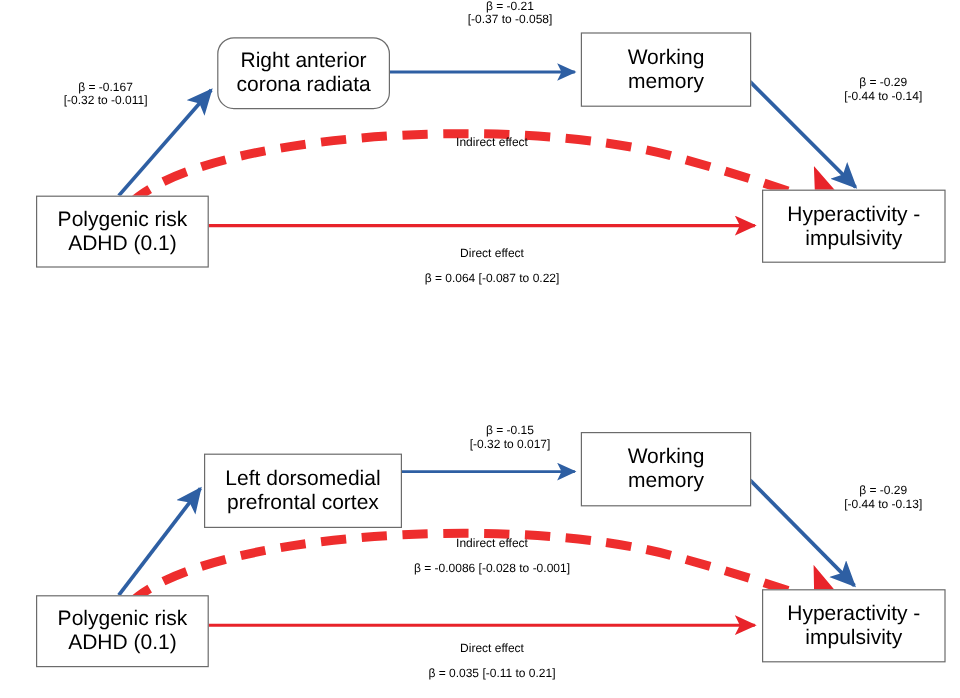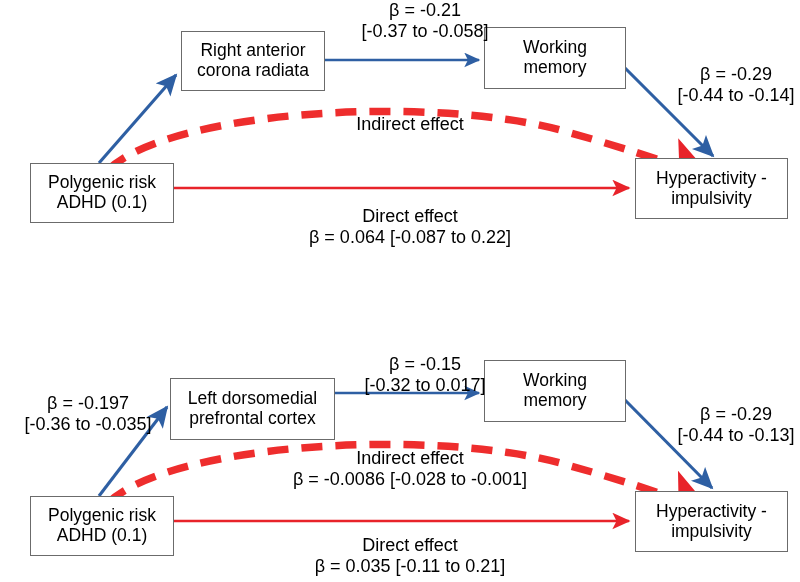--- a/index.html
+++ b/index.html
@@ -21,21 +21,21 @@
     line-height:1.12;
     font-size:17.5px;
     color:#000;
     white-space:pre-line;
     z-index:3;
   }
   .lbl{
     position:absolute;
     text-align:center;
     line-height:1.14;
-    font-size:18px;
+    font-size:10px;
     color:#000;
     white-space:pre-line;
     z-index:4;
   }
 </style>
 </head>
 <body>
 
 <div id="stage">
 
@@ -82,29 +82,31 @@
       <line x1="173" y1="521" x2="629" y2="521" stroke="#e8232a" stroke-width="2.6" marker-end="url(#ahRed)"></line>
     </g>
     <g>
       <path d="M108,503 C170,443 430,428 560,463 C640,485 690,503 711,513" fill="none" stroke="#ee2d2d" stroke-width="7.5" stroke-dasharray="21 13" stroke-linecap="butt" marker-end="url(#ahRed)"></path>
     </g>
   </svg>
 
   <div class="node" style="left:30px;top:163px;width:144px;height:60px;">Polygenic risk
 ADHD (0.1)</div>
 
-  <div class="node" style="left:181px;top:31px;width:144px;height:60px;">Right anterior
+  <div class="node" style="left:181px;top:31px;width:144px;height:60px;border-radius:14px;">Right anterior
 corona radiata</div>
 
   <div class="node" style="left:484px;top:27px;width:142px;height:62px;">Working
 memory</div>
 
   <div class="node" style="left:635px;top:158px;width:153px;height:61px;">Hyperactivity -
 impulsivity</div>
 
+  <div class="lbl" style="left:0px;top:68px;width:176px;">β = -0.167
+[-0.32 to -0.011]</div>
 
   <div class="lbl" style="left:330px;top:0px;width:190px;">β = -0.21
 [-0.37 to -0.058]</div>
 
   <div class="lbl" style="left:672px;top:64px;width:128px;">β = -0.29
 [-0.44 to -0.14]</div>
 
   <div class="lbl" style="left:282px;top:114px;width:256px;">Indirect effect</div>
 
   <div class="lbl" style="left:282px;top:206px;width:256px;">Direct effect</div>
@@ -115,22 +117,20 @@
 
   <div class="node" style="left:170px;top:362px;width:165px;height:62px;margin-top:16px;">Left dorsomedial
 prefrontal cortex</div>
 
   <div class="node" style="left:484px;top:360px;width:142px;height:62px;">Working
 memory</div>
 
   <div class="node" style="left:635px;top:491px;width:153px;height:61px;">Hyperactivity -
 impulsivity</div>
 
-  <div class="lbl" style="left:0px;top:393px;width:176px;">β = -0.197
-[-0.36 to -0.035]</div>
 
   <div class="lbl" style="left:330px;top:332px;width:190px;margin-top:22px;">β = -0.15
 [-0.32 to 0.017]</div>
 
   <div class="lbl" style="left:672px;top:404px;width:128px;">β = -0.29
 [-0.44 to -0.13]</div>
 
   <div class="lbl" style="left:282px;top:448px;width:256px;">Indirect effect</div>
   <div class="lbl" style="left:262px;top:469px;width:296px;">β = -0.0086 [-0.028 to -0.001]</div>
 

